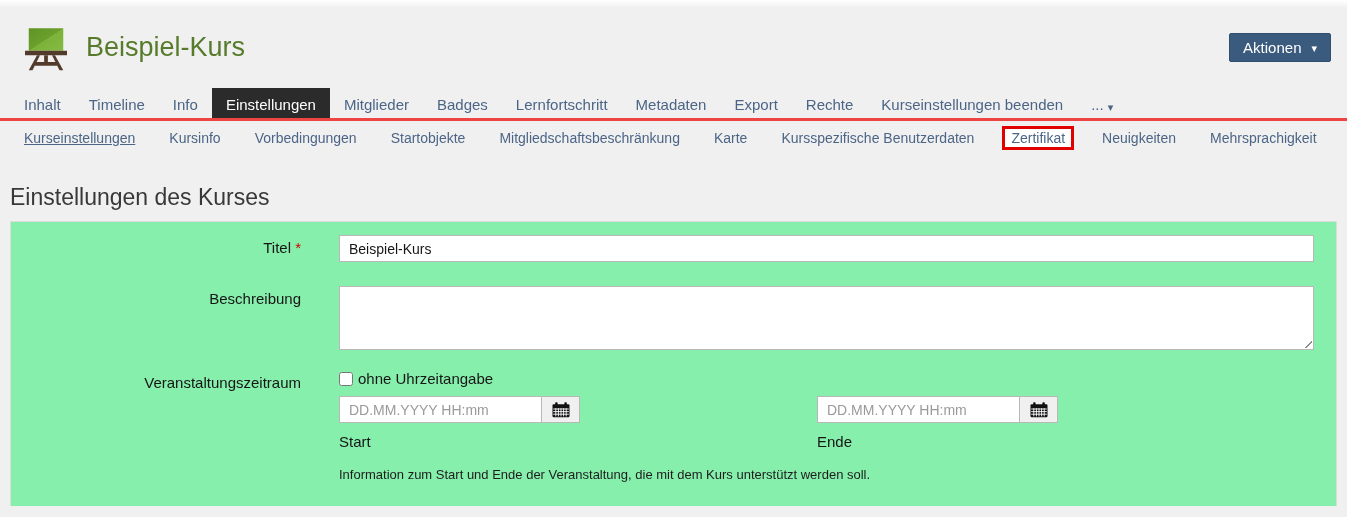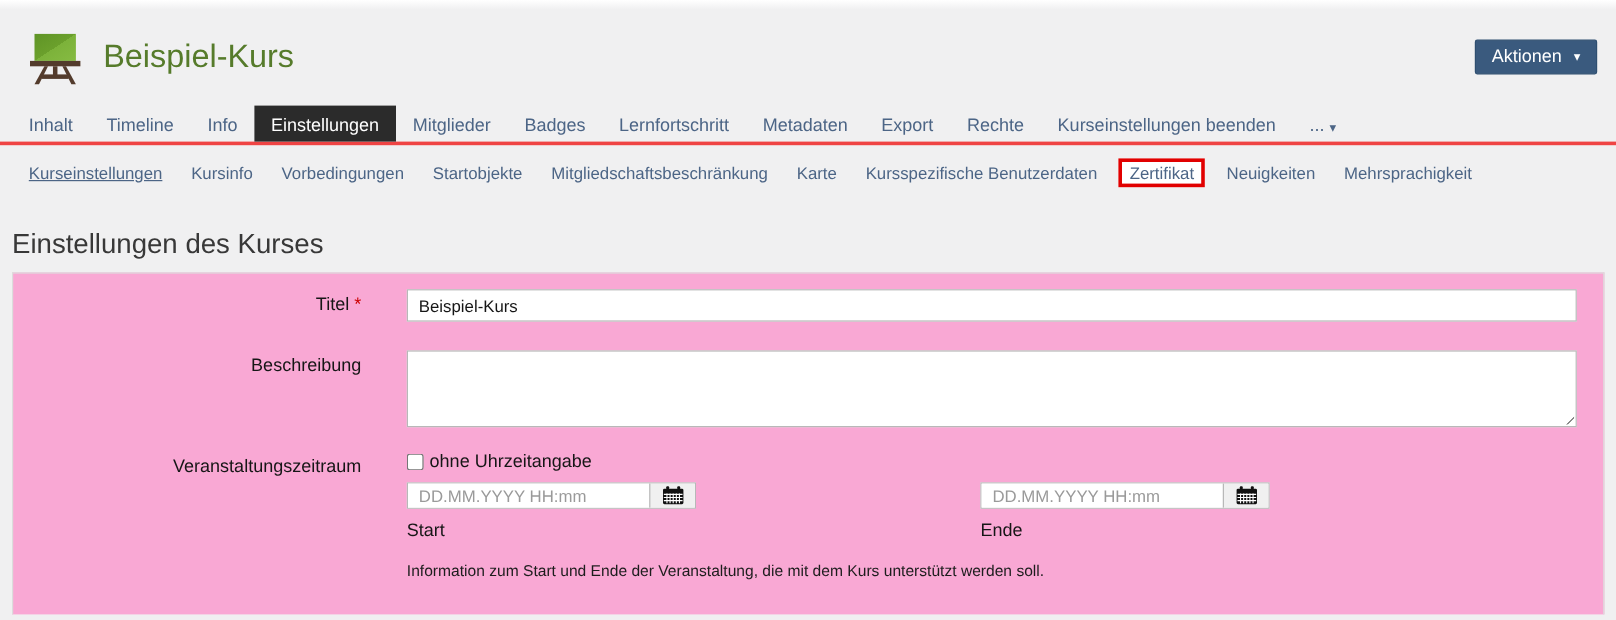--- a/index.html
+++ b/index.html
@@ -36,40 +36,40 @@
     border-bottom:3px solid #ef4444;
     padding:0 10px;
   }
   .tab {
     color:#4c6586; font-size:15px;
     padding:6px 14px 5px; cursor:pointer; white-space:nowrap;
   }
   .tab.active { background:#2b2b2b; color:#fff; padding-top:8px; }
   
   .subtabbar {
-    display:flex; align-items:center; gap:24px;
-    padding:15px 24px 10px; font-size:14px;
+    display:flex; align-items:center; gap:34px;
+    padding:9px 24px 10px; font-size:14px;
   }
   .subtab { color:#4c6586; cursor:pointer; white-space:nowrap; }
   .subtab.active { text-decoration:underline; }
   .subtab.highlight {
     border:3px solid #e10000; background:#fff;
     padding:1px 6px; margin:-4px -6px;
   }
   
   .heading-row {
     display:flex; align-items:flex-start; justify-content:space-between;
     padding:28px 14px 8px 10px;
   }
   .content-heading { font-size:23px; font-weight:400; color:#383838; }
   .heading-buttons { display:flex; gap:9px; }
   
   .panel {
     margin:2px 10px 0 10px;
-    background:#f9a8d4; border:1px solid #dcdcdc; border-bottom:none;
+    background:#86efac; border:1px solid #dcdcdc; border-bottom:none;
     height:285px;
     padding:13px 22px 0 0;
   }
   .form-row { display:flex; margin-bottom:24px; }
   .form-label {
     flex:0 0 328px; text-align:right; padding:4px 38px 0 0;
     font-size:15px; color:#161616;
   }
   .required-marker { color:#cc0000; }
   .form-control { flex:1 1 auto; position:relative; }
@@ -93,21 +93,21 @@
     pointer-events:none;
   }
   .checkbox-row { display:flex; align-items:center; margin-bottom:9px; }
   .checkbox {
     width:14px; height:14px; margin:0 5px 0 0; accent-color:#4c6586;
   }
   .checkbox-label { font-size:15px; color:#161616; }
   .date-groups { display:flex; gap:237px; }
   .date-group { display:flex; flex-direction:column; }
   .date-input-group {
-    display:flex; border:1px solid #b8b8b8; width:241px; height:22px;
+    display:flex; border:1px solid #b8b8b8; width:241px; height:27px;
     background:#fff;
   }
   .date-input {
     border:none; outline:none; flex:1 1 auto; padding:2px 9px;
     font-size:14px; color:#161616; min-width:0;
     font-family:"Liberation Sans","DejaVu Sans",sans-serif;
   }
   .date-input::placeholder { color:#9a9a9a; opacity:1; }
   .calendar-btn {
     flex:0 0 38px; background:#f0f0f0; border:none;

